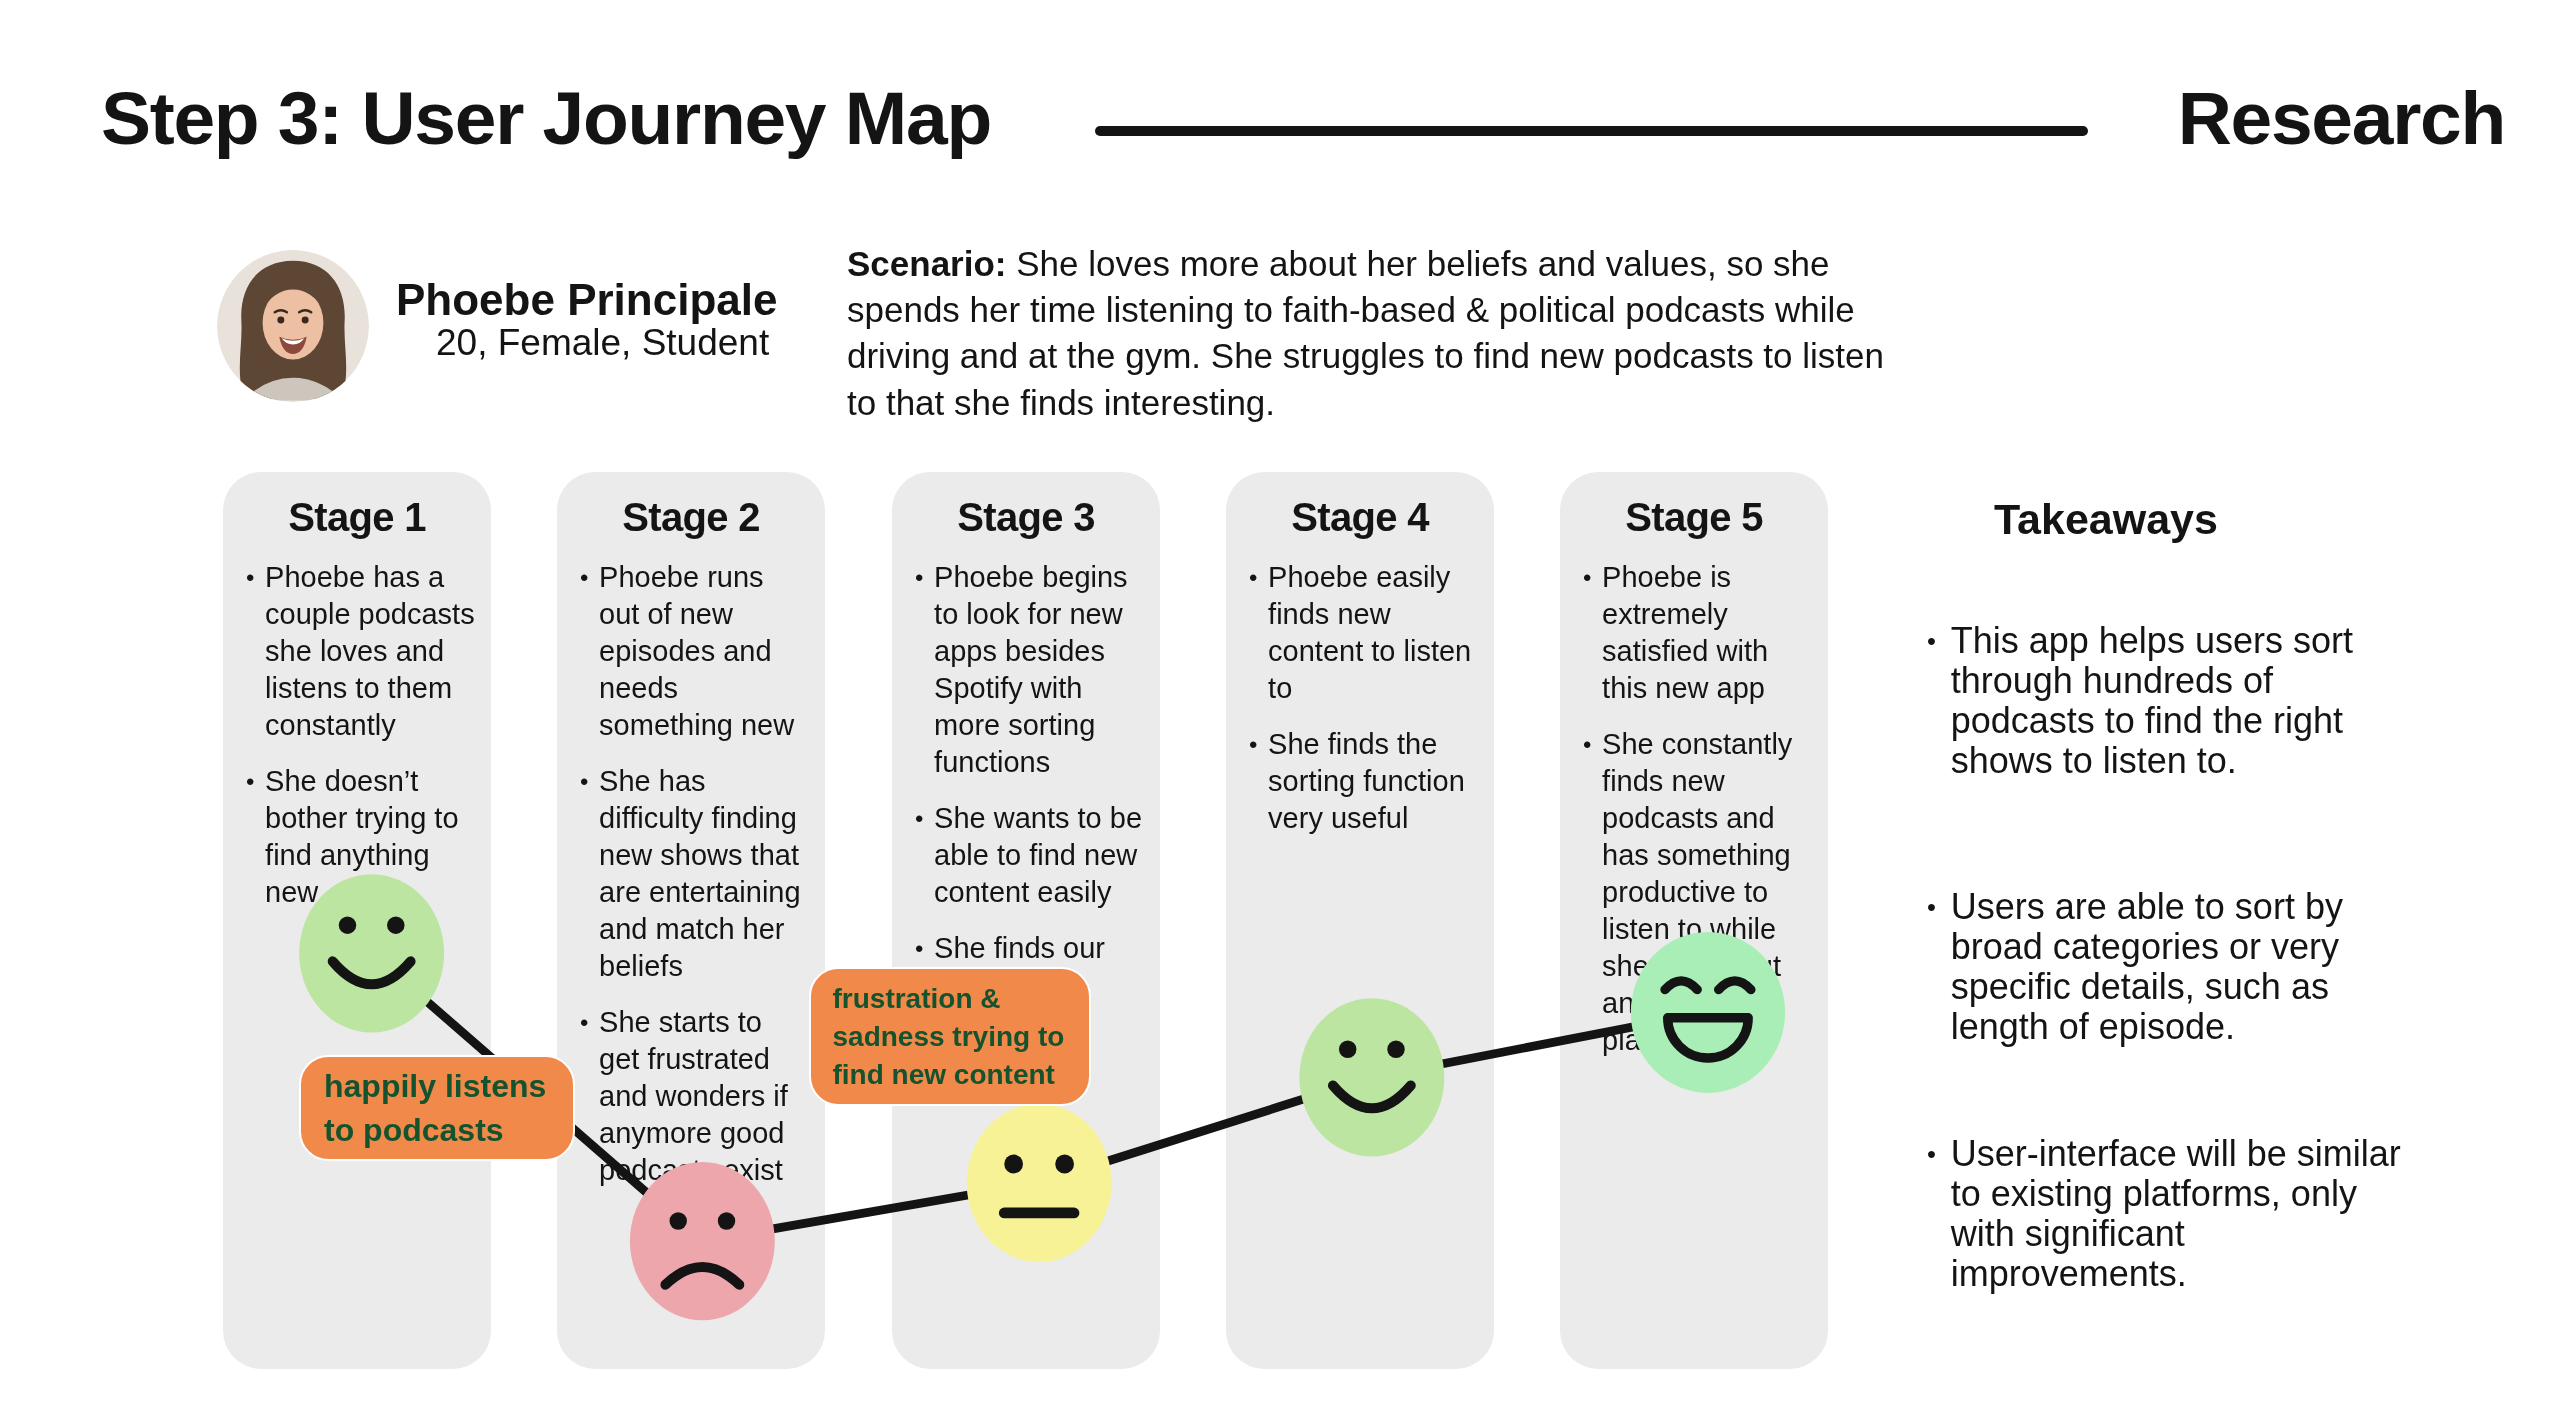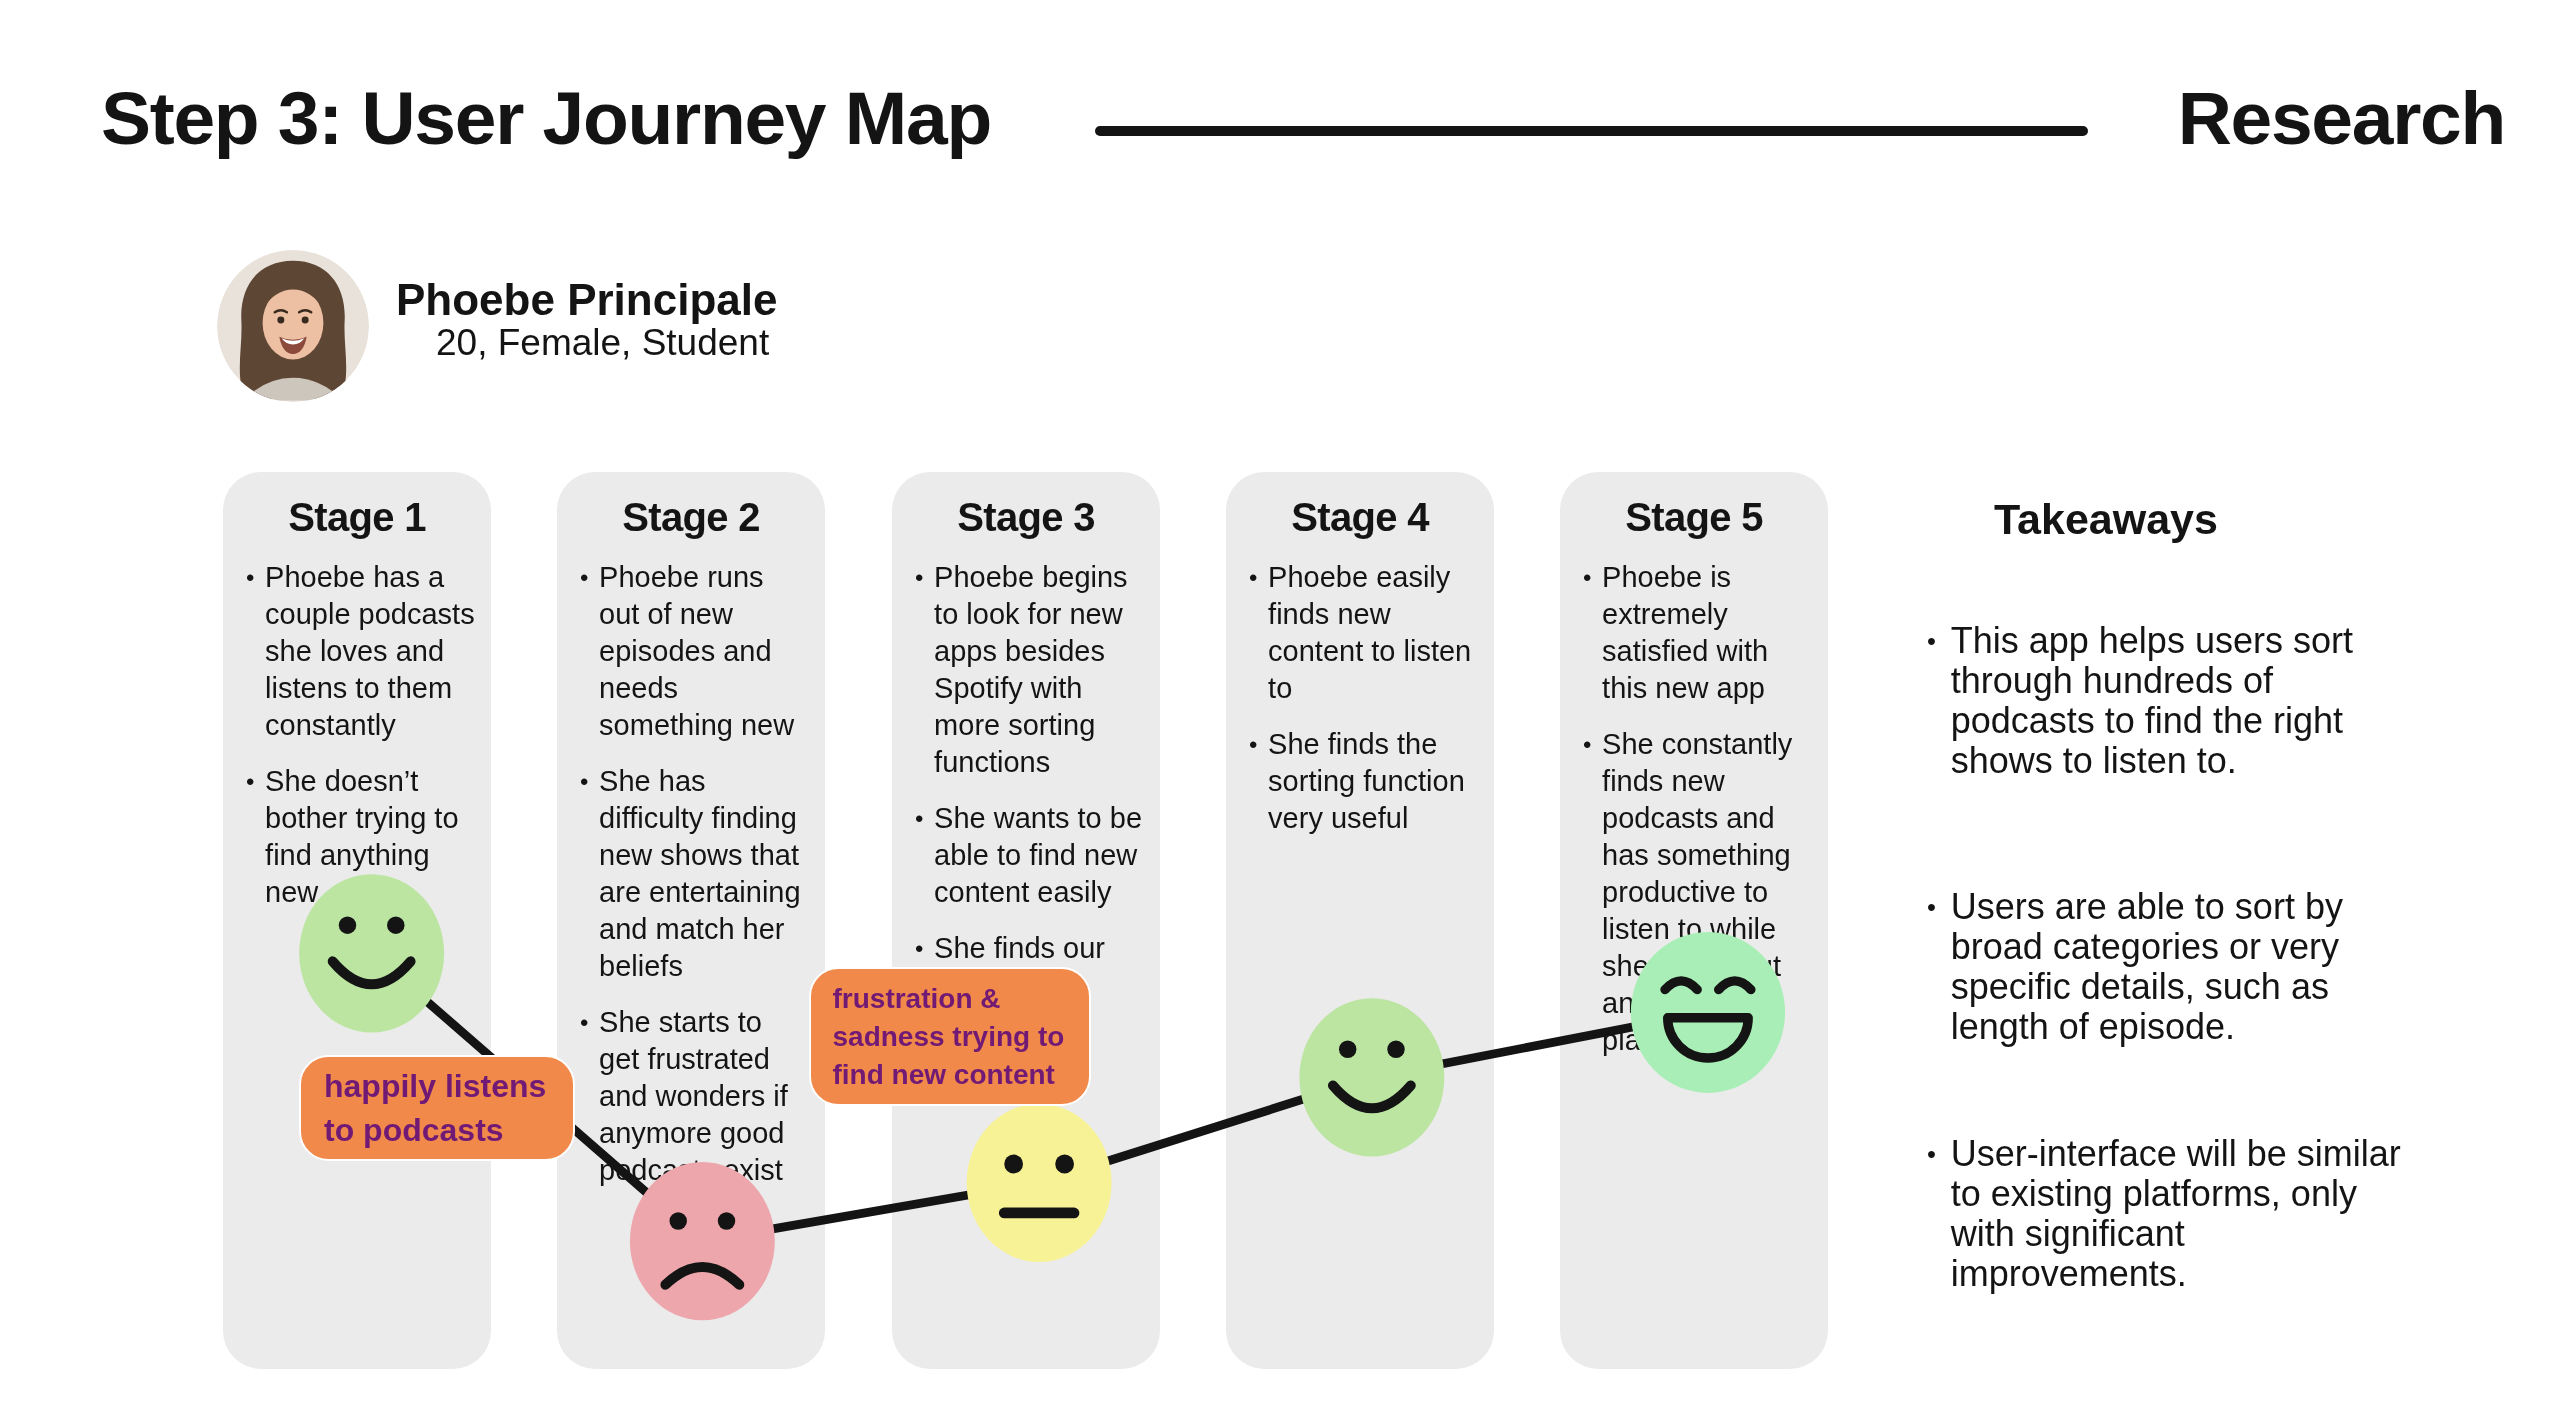--- a/index.html
+++ b/index.html
@@ -21,21 +21,21 @@
   
   .stage-card{position:absolute;top:472px;width:268px;height:897px;background:#EBEBEB;border-radius:38px;box-sizing:border-box;}
   .c1{left:223px}.c2{left:557px}.c3{left:892px}.c4{left:1226px}.c5{left:1560px}
   .stage-title{margin:23px 0 0 0;text-align:center;font-size:40px;font-weight:800;letter-spacing:-0.7px;}
   .bullets{margin:19px 16px 0 23px;padding:0;list-style:none;}
   .bullets li{display:flex;gap:10.7px;font-size:29px;line-height:37px;margin-bottom:19px;}
   .bullets .dot{flex:0 0 auto;font-size:24px;line-height:37px;}
   
   .overlay{position:absolute;left:0;top:0;pointer-events:none;}
   
-  .note{position:absolute;background:#F1894A;border:2.7px solid #ffffff;border-radius:29.5px;color:#701a75;font-weight:700;box-sizing:border-box;}
+  .note{position:absolute;background:#F1894A;border:2.7px solid #ffffff;border-radius:29.5px;color:#14532d;font-weight:700;box-sizing:border-box;}
   .note1{left:299px;top:1055px;width:276px;padding:7px 23px;font-size:32px;line-height:44px;}
   .note2{left:809px;top:967px;width:282px;padding:10.7px 21.5px;font-size:28px;line-height:38px;}
   .note3{left:1386px;top:1169px;width:275px;padding:10.7px 21.5px;font-size:28px;line-height:38px;}
   
   .tk-title{position:absolute;left:1994px;top:495px;font-size:43px;font-weight:700;white-space:nowrap;}
   .tk-item{position:absolute;display:flex;gap:14.8px;width:476px;font-size:36px;line-height:40px;}
   .tk1{left:1927px;top:621px}.tk2{left:1927px;top:887px}.tk3{left:1927px;top:1134px}
   .tk-item .dot{flex:0 0 auto;font-size:25.5px;line-height:40px;}
 </style>
 </head>
@@ -57,20 +57,21 @@
       <path d="M54 41 Q58 38.4 62 41" stroke="#38291F" stroke-width="1.6" fill="none" stroke-linecap="round"></path>
       <circle cx="42" cy="46" r="2.3" fill="#38291F"></circle>
       <circle cx="58" cy="46" r="2.3" fill="#38291F"></circle>
       <path d="M41 57 Q50 61 59 57 Q57 68 50 68.5 Q43 68 41 57 Z" fill="#8C4A3C"></path>
       <path d="M42.5 58 Q50 61.5 57.5 58 Q54.5 62 50 62.2 Q45.5 62 42.5 58 Z" fill="#FFFFFF"></path>
       <path d="M17 99 Q32 84 50 84 Q68 84 83 99 Z" fill="#CDC6BD"></path>
     </svg>
   </div>
   <div class="persona-name">Phoebe Principale</div>
   <div class="persona-details">20, Female, Student</div>
+  <p class="scenario"><b>Scenario:</b><span> She loves more about her beliefs and values, so she spends her time listening to faith-based &amp; political podcasts while driving and at the gym. She struggles to find new podcasts to listen to that she finds interesting.</span></p>
 
   <div class="stage-card c1">
     <h2 class="stage-title">Stage 1</h2>
     <ul class="bullets">
       <li>
           <span class="dot">•</span>
           <span>Phoebe has a couple podcasts she loves and listens to them constantly</span>
         </li>
       <li>
           <span class="dot">•</span>

